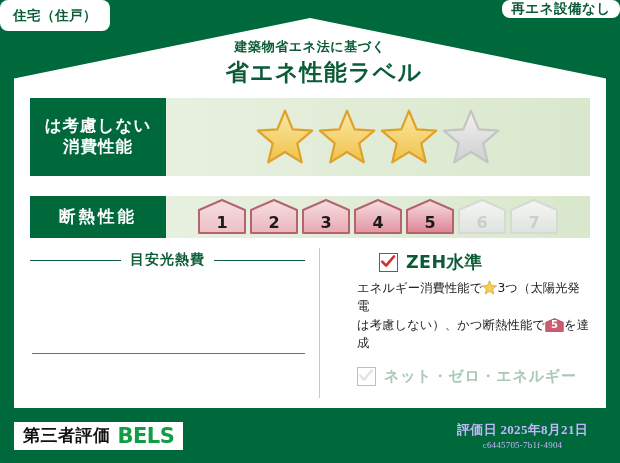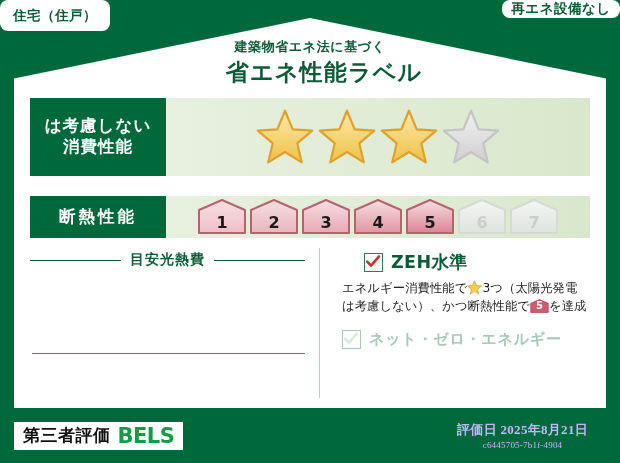--- a/index.html
+++ b/index.html
@@ -150,20 +150,21 @@
 
   
   #lower {
     position: absolute;
     left: 30px;
     top: 248px;
     width: 560px;
     height: 150px;
     z-index: 5;
     display: flex;
+    gap: 15px;
   }
   #lower-left {
     width: 290px;
     flex: 0 0 290px;
     border-right: 1px solid #b9cfc3;
     position: relative;
     box-sizing: border-box;
   }
   #lower-right {
     flex: 1 1 auto;

